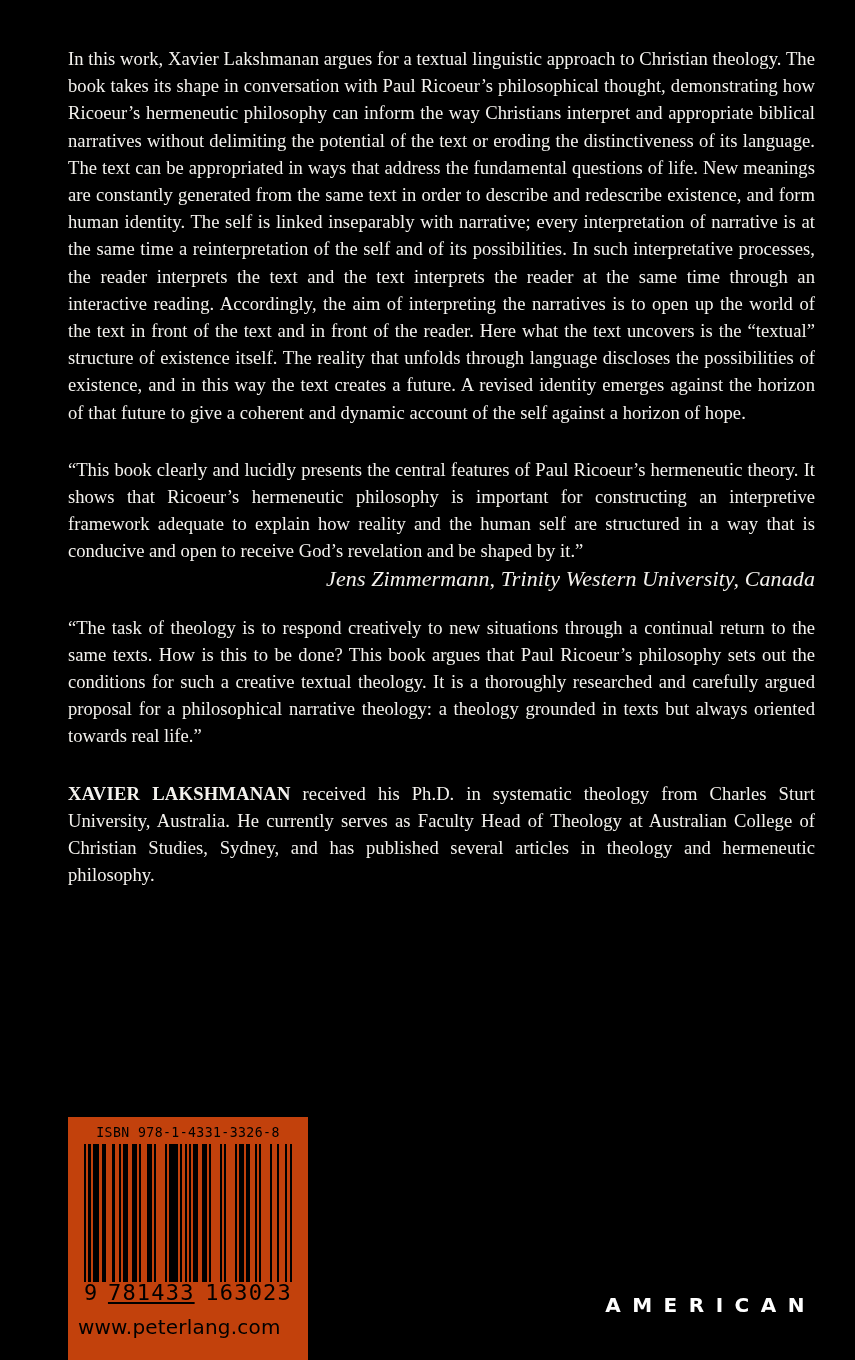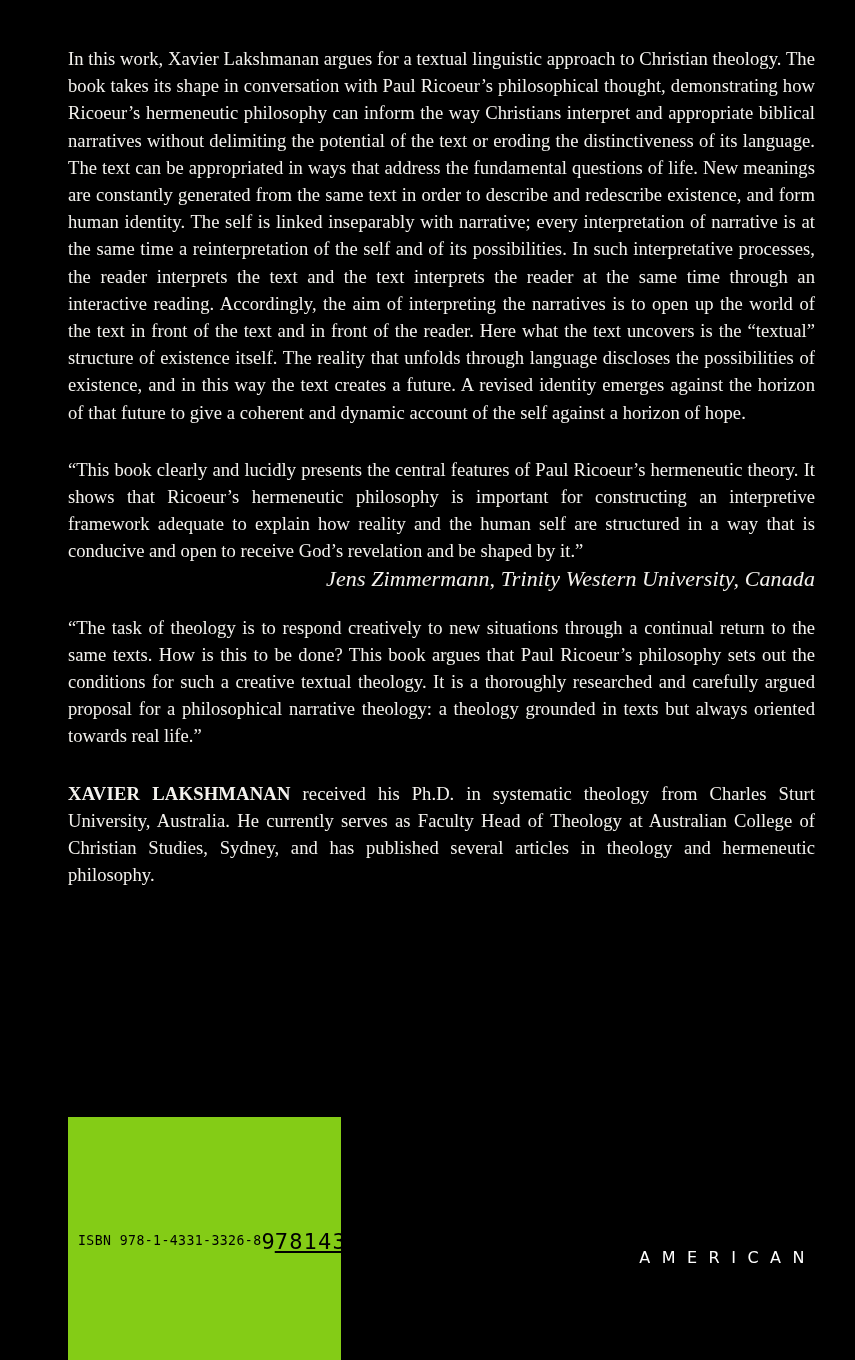--- a/index.html
+++ b/index.html
@@ -64,28 +64,28 @@
   .bio-name {
     font-weight: bold;
     letter-spacing: 0.2px;
   }
 
   
   .barcode-panel {
     position: absolute;
     left: 68px;
     top: 1117px;
-    width: 273px;
+    width: 240px;
     height: 243px;
-    background: #84cc16;
+    background: #c2410c;
     color: #000000;
     box-sizing: border-box;
     padding: 8px 10px 0 10px;
     display: flex;
-    flex-direction: row;
+    flex-direction: column;
     align-items: center;
   }
   .isbn-line {
     font-family: "DejaVu Sans Mono", "Liberation Mono", monospace;
     font-size: 13.2px;
     letter-spacing: 0.4px;
     color: #000;
     white-space: nowrap;
     margin-bottom: 4px;
   }
@@ -114,41 +114,42 @@
   }
   .ean-digits .grp-left { margin-left: 0px; }
   .ean-digits .grp-mid { letter-spacing: 1.2px; text-decoration: underline; }
   .ean-digits .grp-right { letter-spacing: 1.2px; }
   .website {
     font-family: "DejaVu Sans", "Liberation Sans", sans-serif;
     font-size: 20px;
     letter-spacing: 0.2px;
     color: #000;
     margin-top: 10px;
-    text-align: right;
+    text-align: left;
     width: 100%;
   }
 
   
   .series {
     position: absolute;
     right: 37px;
     top: 1240px;
     width: 420px;
     text-align: right;
     font-family: "DejaVu Sans", "Liberation Sans", sans-serif;
     color: #ffffff;
   }
   .series div {
-    font-size: 16px;
+    font-size: 20px;
     letter-spacing: 11.5px;
     line-height: 35px;
     padding-right: 2px;
     white-space: nowrap;
-    font-weight: 400;
+    font-weight: 700;
+    margin-top: 48px;
   }
 </style>
 </head>
 <body>
 
 <div class="cover">
 
   <div class="text-column">
 
     <p class="body-par">In this work, Xavier Lakshmanan argues for a textual linguistic approach to Christian theology. The book takes its shape in conversation with Paul Ricoeur’s philosophical thought, demonstrating how Ricoeur’s hermeneutic philosophy can inform the way Christians interpret and appropriate biblical narratives without delimiting the potential of the text or eroding the distinctiveness of its language. The text can be appropriated in ways that address the fundamental questions of life. New meanings are constantly generated from the same text in order to describe and redescribe existence, and form human identity. The self is linked inseparably with narrative; every interpretation of narrative is at the same time a reinterpretation of the self and of its possibilities. In such interpretative processes, the reader interprets the text and the text interprets the reader at the same time through an interactive reading. Accordingly, the aim of interpreting the narratives is to open up the world of the text in front of the text and in front of the reader. Here what the text uncovers is the “textual” structure of existence itself. The reality that unfolds through language discloses the possibilities of existence, and in this way the text creates a future. A revised identity emerges against the horizon of that future to give a coherent and dynamic account of the self against a horizon of hope.</p>

